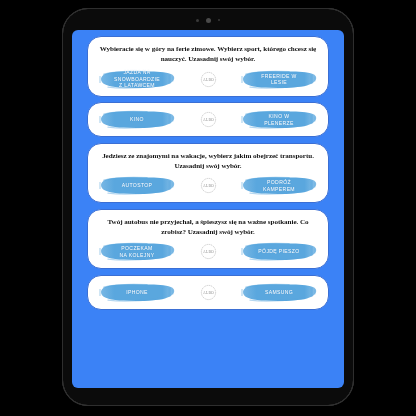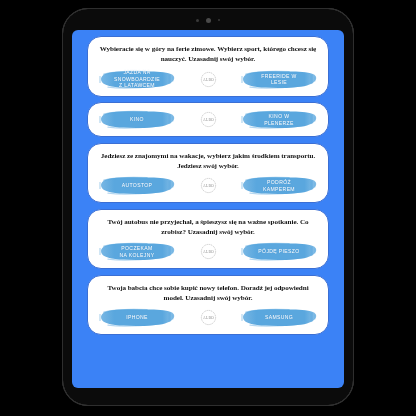--- a/index.html
+++ b/index.html
@@ -226,21 +226,21 @@
     <rect x="70.5" y="5.5" width="2.2" height="9" fill="#5aa7de" opacity=".45"></rect>
     <rect x="74.2" y="7.5" width="1.4" height="5" fill="#5aa7de" opacity=".3"></rect>
     <rect x="1.2" y="7.0" width="1.6" height="7" fill="#5aa7de" opacity=".35"></rect>
   </svg>
         <span class="lbl">KINO W
 PLENERZE</span>
       </div>
     </div>
       </div>
       <div class="card">
-    <div class="prompt">Jedziesz ze znajomymi na wakacje, wybierz jakim środkiem transportu. Jedziesz swój wybór.</div>
+    <div class="prompt">Jedziesz ze znajomymi na wakacje, wybierz jakim obejrzeć transportu. Uzasadnij swój wybór.</div>
     <div class="options">
       <div class="opt">
         <svg class="brush" viewBox="0 0 78 21" preserveAspectRatio="none">
     <defs>
       <linearGradient id="bgL2" x1="0" y1="0" x2="1" y2="0">
         <stop offset="0" stop-color="#5aa7de" stop-opacity=".82"></stop>
         <stop offset=".18" stop-color="#5aa7de" stop-opacity="1"></stop>
         <stop offset=".84" stop-color="#5aa7de" stop-opacity="1"></stop>
         <stop offset="1" stop-color="#5aa7de" stop-opacity=".72"></stop>
       </linearGradient>
@@ -334,21 +334,20 @@
     <path d="M10.0 18.2 C22.0 19.6 46.0 19.4 62.0 16.2" stroke="#5aa7de" stroke-opacity=".45" stroke-width="1.3" fill="none" stroke-linecap="round"></path>
     <rect x="70.5" y="5.5" width="2.2" height="9" fill="#5aa7de" opacity=".45"></rect>
     <rect x="74.2" y="7.5" width="1.4" height="5" fill="#5aa7de" opacity=".3"></rect>
     <rect x="1.2" y="7.0" width="1.6" height="7" fill="#5aa7de" opacity=".35"></rect>
   </svg>
         <span class="lbl">PÓJDĘ PIESZO</span>
       </div>
     </div>
       </div>
       <div class="card">
-    <div class="prompt">Twoja babcia chce sobie kupić nowy telefon. Doradź jej odpowiedni model. Uzasadnij swój wybór.</div>
     <div class="options">
       <div class="opt">
         <svg class="brush" viewBox="0 0 78 21" preserveAspectRatio="none">
     <defs>
       <linearGradient id="bgL4" x1="0" y1="0" x2="1" y2="0">
         <stop offset="0" stop-color="#5aa7de" stop-opacity=".82"></stop>
         <stop offset=".18" stop-color="#5aa7de" stop-opacity="1"></stop>
         <stop offset=".84" stop-color="#5aa7de" stop-opacity="1"></stop>
         <stop offset="1" stop-color="#5aa7de" stop-opacity=".72"></stop>
       </linearGradient>

